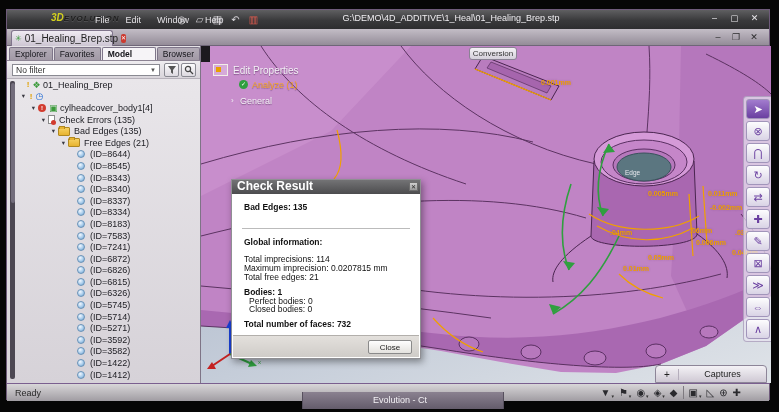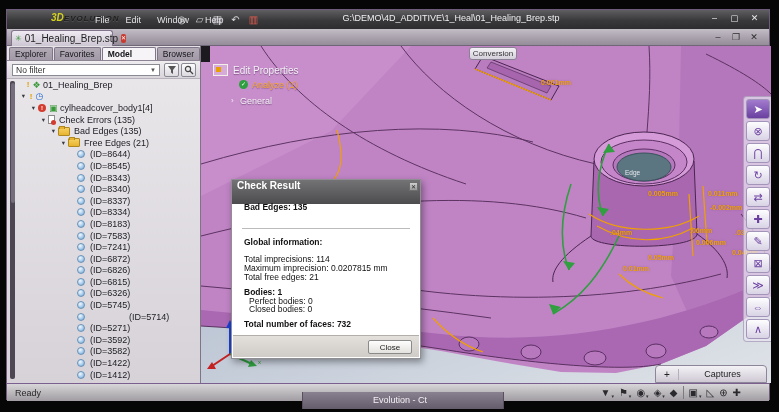--- a/index.html
+++ b/index.html
@@ -71,21 +71,21 @@
   .rtb-btn{width:24px;height:20px;background:linear-gradient(#fdfdfe,#d9d3e5);border:1px solid #a195ba;border-radius:3px;color:#6a3fa0;font-size:11px;line-height:19px;text-align:center;box-sizing:border-box;}
   .rtb-btn.active{background:linear-gradient(#a27cce,#6a3fa0);color:#fff;}
   
   .captures{left:454px;top:319px;width:112px;height:18px;background:linear-gradient(#f4f2f6,#cfc9d4);border:1px solid #8d8598;border-radius:4px 4px 0 0;display:flex;align-items:center;box-sizing:border-box;}
   .captures .plus{width:22px;text-align:center;font-size:10px;color:#222;border-right:1px solid #b5aebc;}
   .captures .clbl{flex:1;text-align:center;font-size:9px;color:#222;}
   
   .triad{left:2px;top:266px;}
   
   .dialog{left:224px;top:169px;width:190px;height:180px;background:#fff;border:1px solid #8f8f93;box-shadow:2px 3px 7px rgba(0,0,0,.38);box-sizing:border-box;}
-  .dlg-title{left:0;top:0;width:100%;height:24px;background:linear-gradient(#737375,#4c4c4e);color:#fff;font-size:10px;font-weight:bold;line-height:12px;padding-left:5px;box-sizing:border-box;}
+  .dlg-title{left:0;top:0;width:100%;height:14px;background:linear-gradient(#737375,#4c4c4e);color:#fff;font-size:12px;font-weight:bold;line-height:12px;padding-left:5px;box-sizing:border-box;}
   .dlg-x{right:2px;top:1.5px;width:9px;height:9px;background:linear-gradient(#cfcfcf,#9a9a9a);border:1px solid #6e6e6e;color:#222;font-size:6px;line-height:8px;text-align:center;box-sizing:border-box;}
   .dline{left:12px;font-size:8.5px;color:#111;white-space:nowrap;}
   .dbold{font-weight:bold;}
   .dhr{left:10px;top:48px;width:168px;border-top:1px solid #bbb;}
   .dlg-footer{left:1px;bottom:1px;width:186px;height:22px;background:linear-gradient(#e3e0dc,#cfccc8);border-top:1px solid #b2afab;box-sizing:border-box;}
   .close-btn{right:7px;top:4px;width:44px;height:14px;background:linear-gradient(#fefefe,#e4e2de);border:1px solid #8a8a8a;border-radius:2px;font-size:8px;color:#222;text-align:center;line-height:13px;box-sizing:border-box;}
   
   .statusbar{left:0;top:373px;width:100%;height:18px;background:linear-gradient(#d8d6d8,#a09ca2);border-top:1px solid #7a5f8f;box-sizing:border-box;}
   .ready{left:8px;top:4px;font-size:9px;color:#2a2a2a;}
   .progress-zone{left:295px;top:8px;width:202px;height:17px;background:linear-gradient(#8a8190,#645c6b);border-left:1px solid #57505e;border-right:1px solid #57505e;box-sizing:border-box;}
@@ -247,21 +247,21 @@
             <span class="tlabel">(ID=6815)</span>
           </div>
         <div class="trow" style="padding-left:58px;">
             <span class="edge-ic"></span>
             <span class="tlabel">(ID=6326)</span>
           </div>
         <div class="trow" style="padding-left:58px;">
             <span class="edge-ic"></span>
             <span class="tlabel">(ID=5745)</span>
           </div>
-        <div class="trow" style="padding-left:58px;gap:39px;">
+        <div class="trow" style="padding-left:58px;">
             <span class="edge-ic"></span>
             <span class="tlabel">(ID=5714)</span>
           </div>
         <div class="trow" style="padding-left:58px;">
             <span class="edge-ic"></span>
             <span class="tlabel">(ID=5271)</span>
           </div>
         <div class="trow" style="padding-left:58px;">
             <span class="edge-ic"></span>
             <span class="tlabel">(ID=3592)</span>

